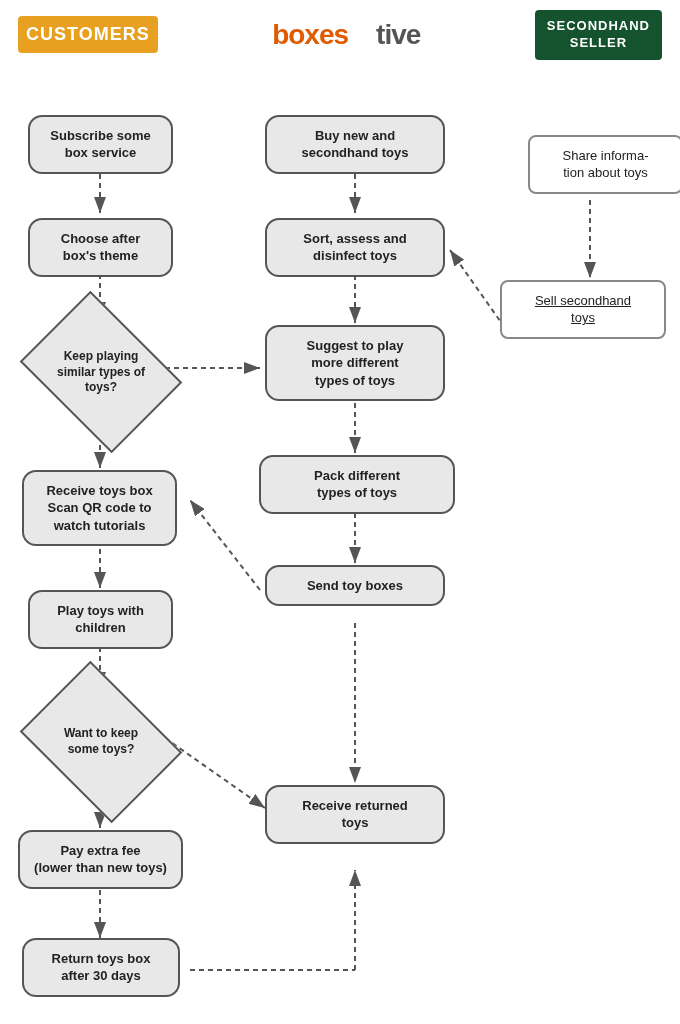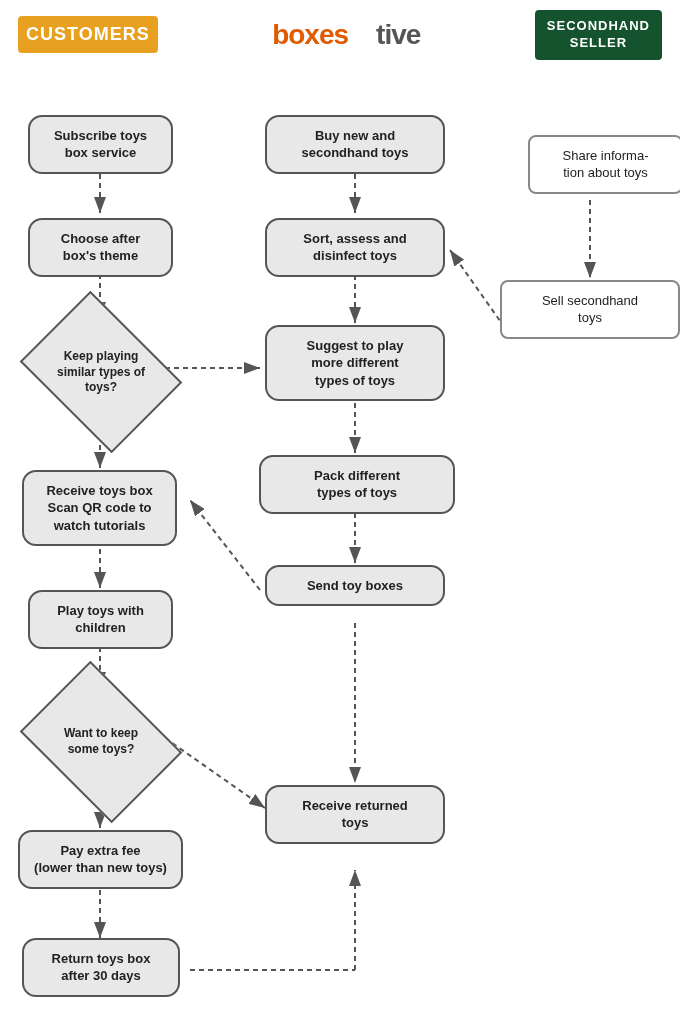--- a/index.html
+++ b/index.html
@@ -190,21 +190,21 @@
     <line x1="260" y1="510" x2="190" y2="420" class="dashed-arrow"></line>
 
     <line x1="165" y1="658" x2="265" y2="728" class="dashed-arrow"></line>
 
     <line x1="190" y1="890" x2="355" y2="890" class="dashed-line"></line>
     <line x1="355" y1="890" x2="355" y2="790" class="dashed-arrow"></line>
 
   </svg>
 
   <div class="node box-rounded" style="left:28px; top:35px; width:145px;">
-    <span>Subscribe toys
+    <span>Subscribe some
 box service</span>
   </div>
 
   <div class="node box-rounded" style="left:28px; top:138px; width:145px;">
     <span>Choose after box's
 theme</span>
   </div>
 
   <div class="node box-diamond-wrap" style="left:18px; top:240px; width:165px; height:105px;">
     <div class="box-diamond">
@@ -255,17 +255,17 @@
   </div>
 
   <div class="node box-rounded" style="left:265px; top:705px; width:180px;">
     <span>Receive returned<br>toys</span>
   </div>
 
   <div class="node box-rounded-white" style="left:500px; top:55px; width:155px;margin-left:28px;">
     <span>Share informa-<br>tion about toys</span>
   </div>
 
-  <div class="node box-rounded-white" style="left:500px; top:200px; width:180px;">
+  <div class="node box-rounded-white" style="left:500px; top:200px; width:166px;text-decoration:underline;">
     <span>Sell secondhand<br>toys</span>
   </div>
 
 </div>
 
 </body></html>

